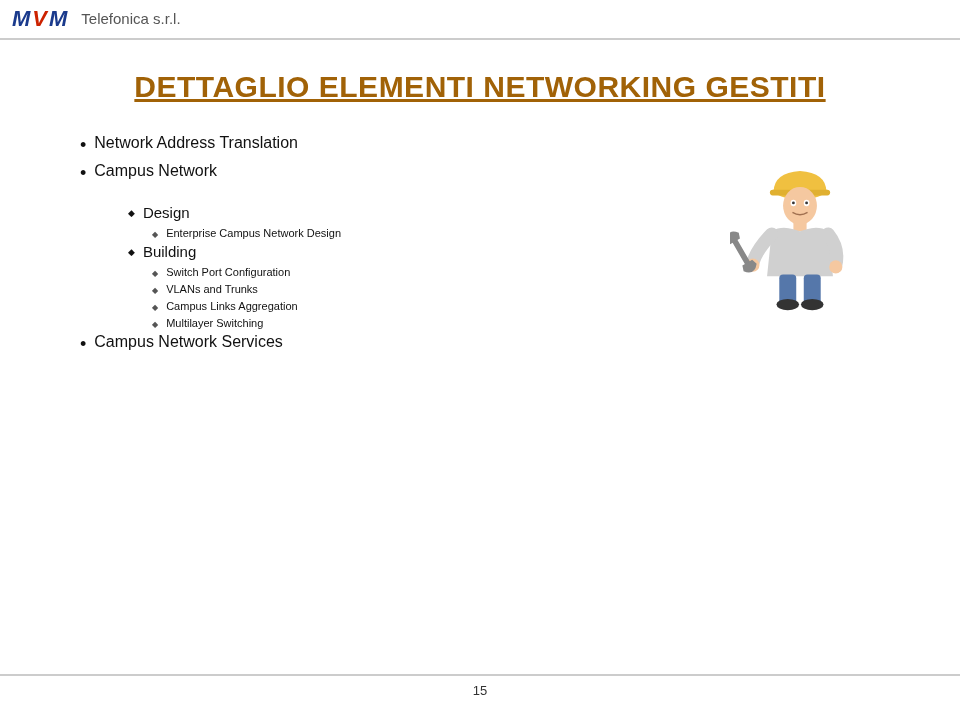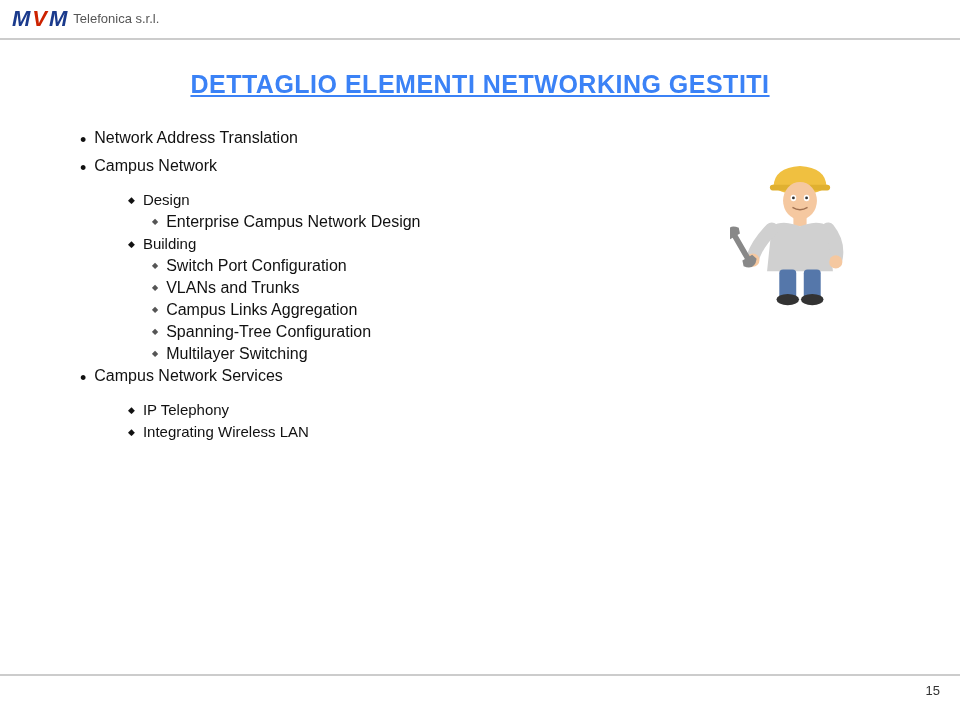--- a/index.html
+++ b/index.html
@@ -34,54 +34,54 @@
       display: flex;
       align-items: center;
       gap: 2px;
     }
 
     .logo-m { color: #1a3a8c; font-weight: 900; font-size: 22px; font-style: italic; }
     .logo-v { color: #cc2200; font-weight: 900; font-size: 22px; font-style: italic; }
     .logo-m2 { color: #1a3a8c; font-weight: 900; font-size: 22px; font-style: italic; }
 
     .logo-telefonica {
-      font-size: 13px;
+      font-size: 15px;
       color: #555555;
-      margin-left: 0;
+      margin-left: 8px;
       line-height: 1.2;
     }
 
     
     .footer {
       position: absolute;
       bottom: 0;
       width: 100%;
       height: 30px;
       border-top: 2px solid #cccccc;
       display: flex;
       align-items: center;
-      justify-content: flex-end;
+      justify-content: center;
       padding: 0 20px;
     }
 
     .page-number {
       font-size: 13px;
       color: #333333;
     }
 
     
     .content {
       padding: 30px 80px 30px 80px;
       position: relative;
     }
 
     .main-title {
-      font-size: 25px;
+      font-size: 30px;
       font-weight: bold;
-      color: #3b82f6;
+      color: #a16207;
       text-decoration: underline;
       text-align: center;
       margin-bottom: 30px;
       letter-spacing: 0.5px;
     }
 
     
     .content-body {
       display: flex;
       align-items: flex-start;
@@ -126,21 +126,21 @@
       font-size: 18px;
       color: #111111;
       flex-shrink: 0;
       margin-top: 1px;
     }
 
     ul.level2 {
       list-style: none;
       padding: 0;
       margin-left: 24px;
-      margin-top: 12px;
+      margin-top: 20px;
     }
 
     ul.level2 > li {
       margin-bottom: 5px;
       font-size: 15px;
       color: #111111;
       display: flex;
       align-items: flex-start;
       gap: 8px;
     }
@@ -155,24 +155,24 @@
 
     ul.level3 {
       list-style: none;
       padding: 0;
       margin-left: 24px;
       margin-top: 4px;
     }
 
     ul.level3 > li {
       margin-bottom: 4px;
-      font-size: 16px;
-      color: #111111;
-      display: flex;
-      align-items: flex-start;
+      font-size: 11px;
+      color: #111111;
+      display: flex;
+      align-items: center;
       gap: 8px;
     }
 
     ul.level3 > li::before {
       content: "◆";
       font-size: 8px;
       color: #555555;
       flex-shrink: 0;
       margin-top: 4px;
     }
@@ -228,39 +228,28 @@
           <li>
             <span>Switch Port Configuration</span>
           </li>
           <li>
             <span>VLANs and Trunks</span>
           </li>
           <li>
             <span>Campus Links Aggregation</span>
           </li>
           <li>
-            <span>Spanning-Tree Configuration</span>
-          </li>
-          <li>
             <span>Multilayer Switching</span>
           </li>
         </ul>
       </ul>
 
       <ul class="level1">
         <li>
           <span>Campus Network Services</span>
-        </li>
-      </ul>
-      <ul class="level2" style="margin-left:48px;">
-        <li>
-          <span>IP Telephony</span>
-        </li>
-        <li>
-          <span>Integrating Wireless LAN</span>
         </li>
       </ul>
     </div>
 
     <div class="image-section">
       <svg class="worker-figure" viewBox="0 0 140 170" xmlns="http://www.w3.org/2000/svg">
 
         <ellipse cx="70" cy="38" rx="28" ry="10" fill="#f0c040"></ellipse>
         <path d="M42 40 Q42 20 70 18 Q98 20 98 40 Z" fill="#f0c040"></path>
         <rect x="38" y="38" width="64" height="6" rx="3" fill="#e0b030"></rect>

